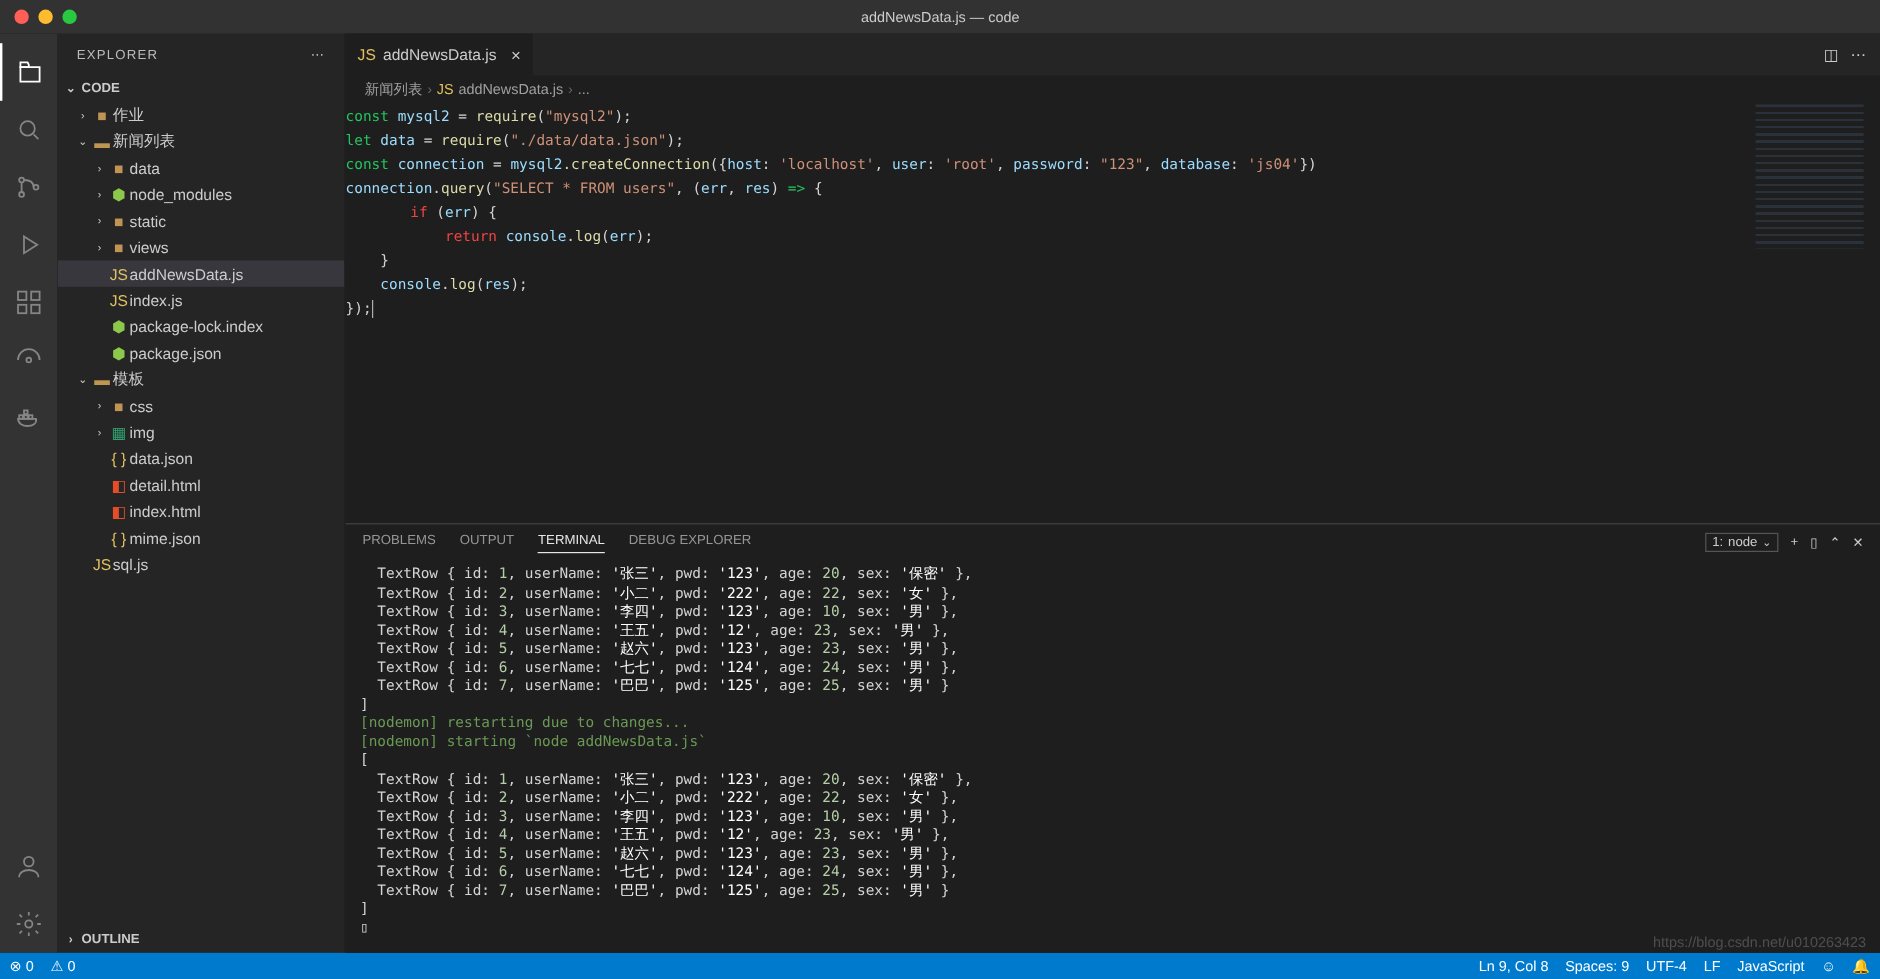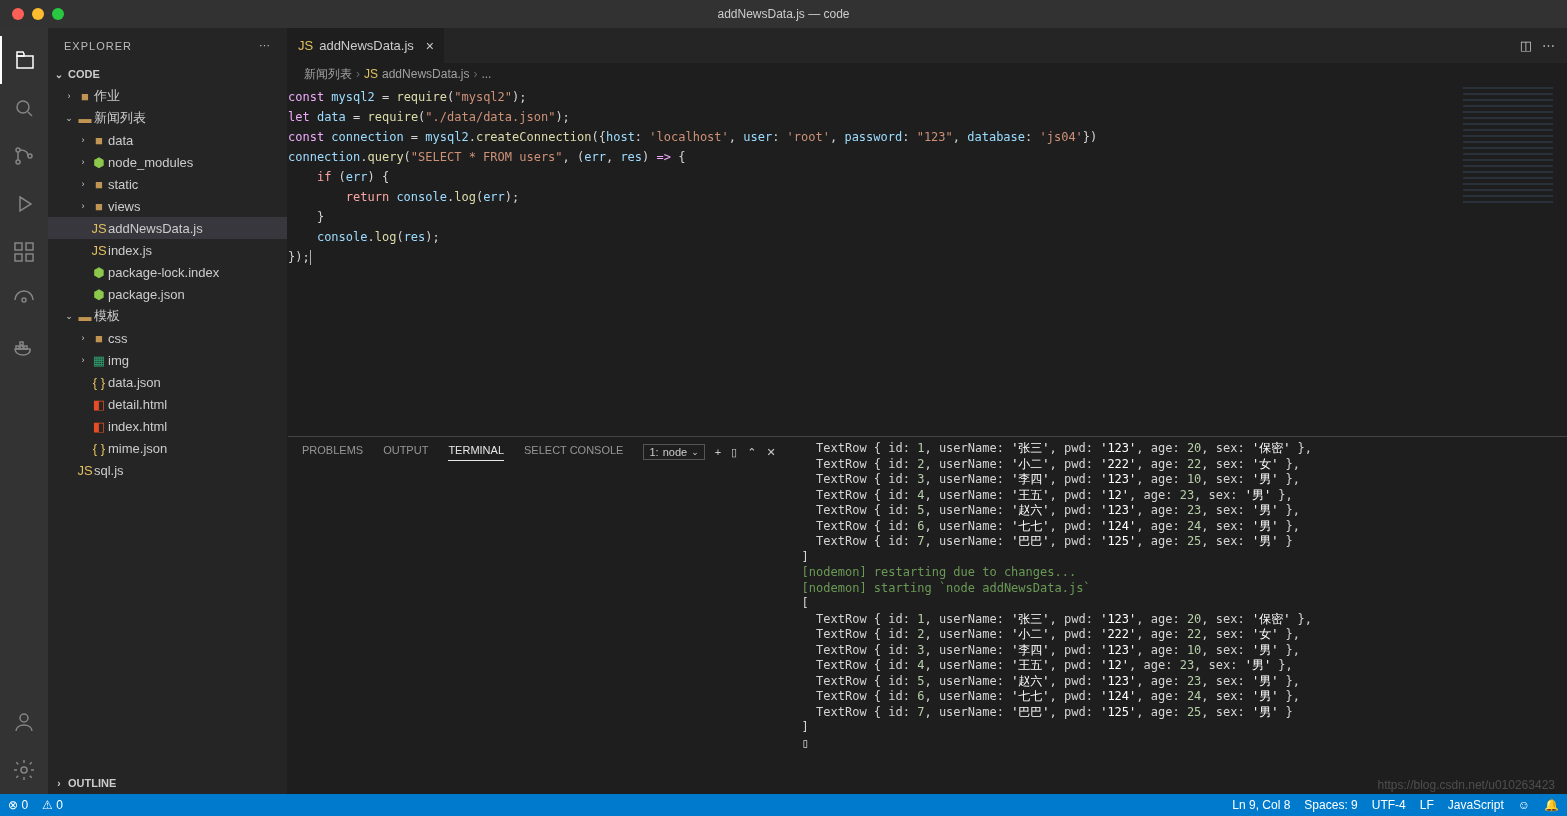--- a/index.html
+++ b/index.html
@@ -151,41 +151,41 @@
 }
 .code {
   flex: 1;
   font-family: Menlo, Consolas, monospace;
   font-size: 12px;
   line-height: 20px;
   white-space: pre;
   color: #d4d4d4;
   padding-top: 2px;
 }
-.tok-kw { color: #f0abfc; }
+.tok-kw { color: #22c55e; }
 .tok-var { color: #9cdcfe; }
 .tok-fn { color: #dcdcaa; }
 .tok-str { color: #ce9178; }
 .tok-pun { color: #d4d4d4; }
-.tok-ctrl { color: #fca5a5; }
+.tok-ctrl { color: #ef4444; margin-left: 25px; }
 .tok-prop { color: #9cdcfe; }
 .minimap {
   position: absolute;
   right: 14px;
   top: 2px;
   width: 90px;
   height: 120px;
   opacity: 0.25;
   background: repeating-linear-gradient(to bottom, #4d6b93 0 2px, transparent 2px 6px);
 }
 .panel {
   height: 358px;
   border-top: 1px solid #444;
   display: flex;
-  flex-direction: row;
+  flex-direction: column;
   background: #1e1e1e;
 }
 .panel-tabs {
   height: 30px;
   display: flex;
   align-items: center;
   padding: 0 14px;
   gap: 20px;
   font-size: 11px;
   color: #969696;
@@ -451,21 +451,21 @@
 <span class="tok-pun">});</span><span class="cursor-line"></span>
 </div>
       <div class="minimap"></div>
     </div>
 
     <div class="panel">
       <div class="panel-tabs">
         <span class="panel-tab">PROBLEMS</span>
         <span class="panel-tab">OUTPUT</span>
         <span class="panel-tab active">TERMINAL</span>
-        <span class="panel-tab">SELECT CONSOLE</span>
+        <span class="panel-tab">DEBUG EXPLORER</span>
         <div class="panel-actions">
           <span class="node-select">1: <span>node</span> <span style="font-size:9px">⌄</span></span>
           <span>+</span>
           <span>▯</span>
           <span>⌃</span>
           <span>✕</span>
         </div>
       </div>
       <div class="terminal" id="terminal">  TextRow { id: <span class="t-num">1</span>, userName: <span class="t-str">'张三'</span>, pwd: <span class="t-str">'123'</span>, age: <span class="t-num">20</span>, sex: <span class="t-str">'保密'</span> },
   TextRow { id: <span class="t-num">2</span>, userName: <span class="t-str">'小二'</span>, pwd: <span class="t-str">'222'</span>, age: <span class="t-num">22</span>, sex: <span class="t-str">'女'</span> },

